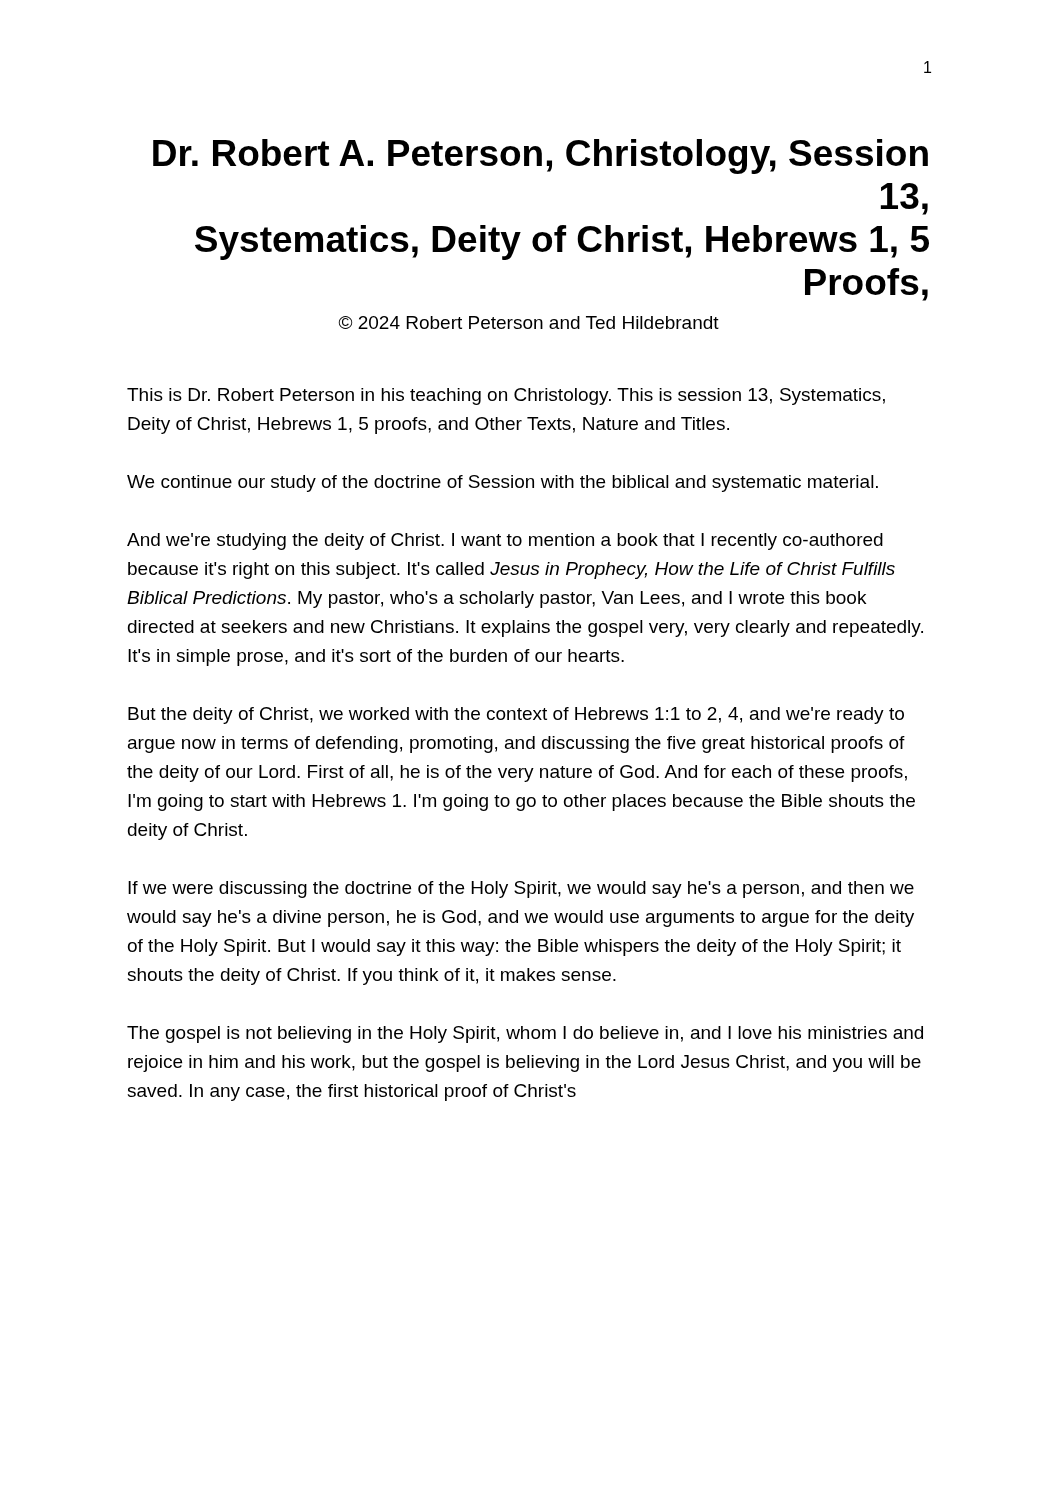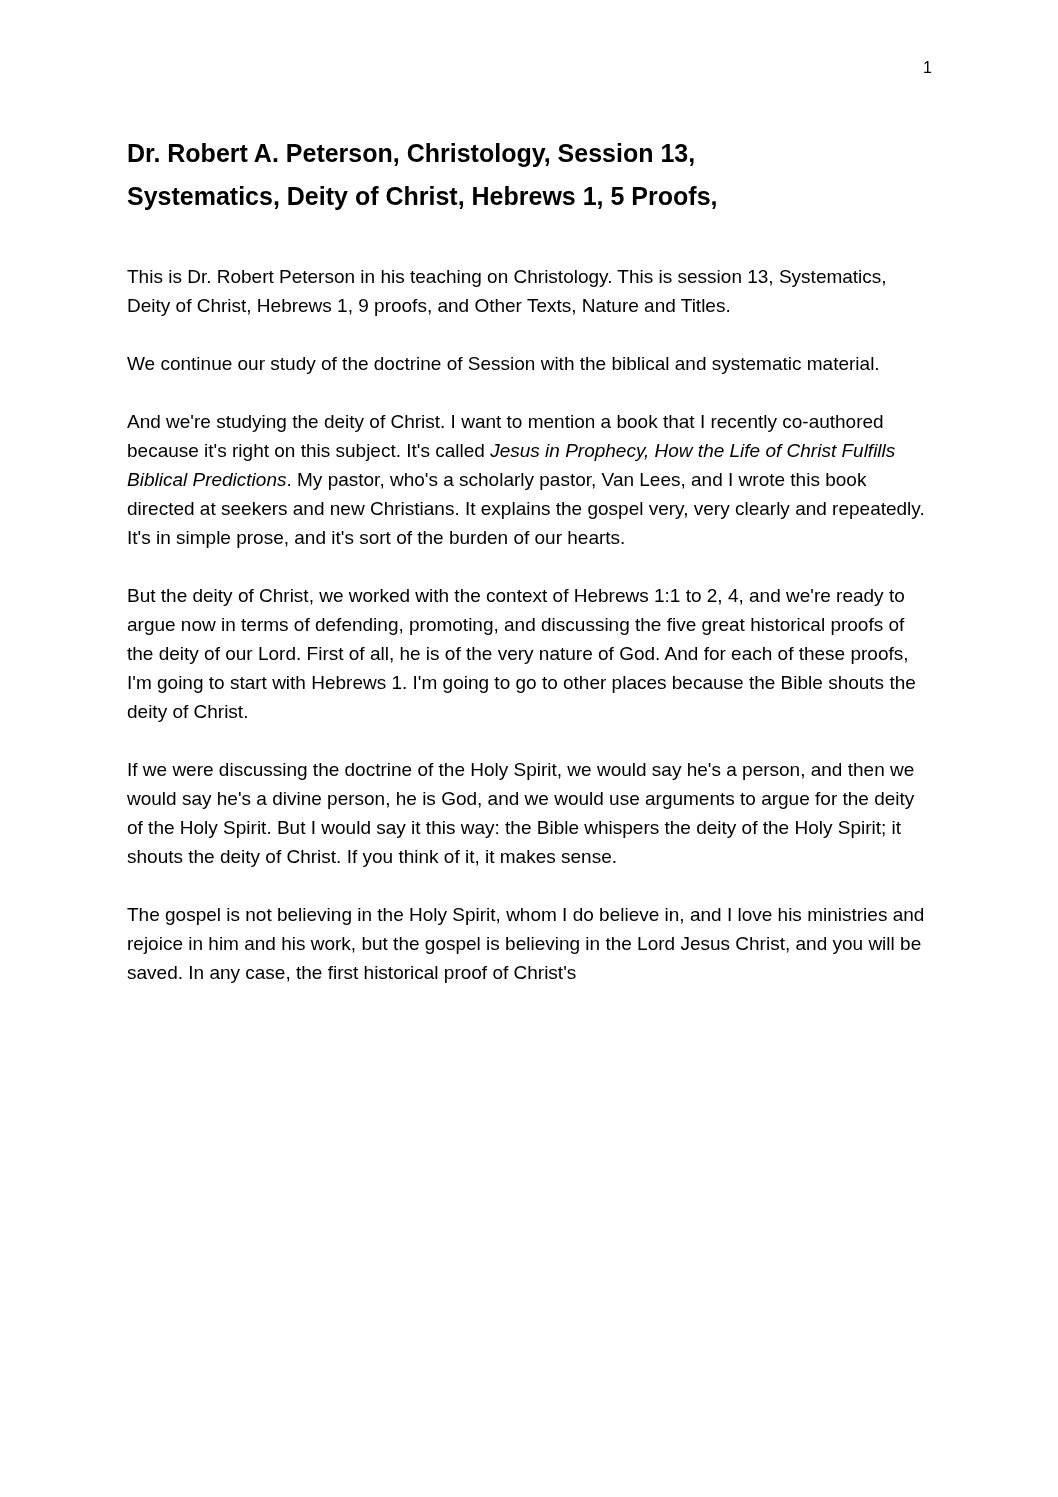--- a/index.html
+++ b/index.html
@@ -22,23 +22,23 @@
     position: absolute;
     top: 60px;
     right: 126px;
     font-size: 16px;
     line-height: 1;
   }
   .content {
     padding: 132px 128px 0 127px;
   }
   .doc-title {
-    text-align: left;
+    text-align: right;
     font-weight: bold;
-    font-size: 25px;
+    font-size: 37px;
     line-height: 43px;
   }
   .doc-copyright {
     text-align: center;
     font-size: 19px;
     line-height: 27px;
     margin-top: 5px;
   }
   .paragraphs {
     margin-top: 44px;
@@ -60,23 +60,24 @@
 
   <div class="page-number">1</div>
 
   <div class="content">
 
     <div class="doc-title">
       <div>Dr. Robert A. Peterson, Christology, Session 13,</div>
       <div>Systematics, Deity of Christ, Hebrews 1, 5 Proofs,</div>
     </div>
 
+    <div class="doc-copyright">© 2024 Robert Peterson and Ted Hildebrandt</div>
 
     <div class="paragraphs">
-        <p><span>This is Dr. Robert Peterson in his teaching on Christology. This is session 13, Systematics, Deity of Christ, Hebrews 1, 9 proofs, and Other Texts, Nature and Titles.</span></p>
+        <p><span>This is Dr. Robert Peterson in his teaching on Christology. This is session 13, Systematics, Deity of Christ, Hebrews 1, 5 proofs, and Other Texts, Nature and Titles.</span></p>
         <p><span>We continue our study of the doctrine of Session with the biblical and systematic material.</span></p>
         <p><span>And we're studying the deity of Christ. I want to mention a book that I recently co-authored because it's right on this subject. It's called </span><span class="italic">Jesus in Prophecy, How the Life of Christ Fulfills Biblical Predictions</span><span>. My pastor, who's a scholarly pastor, Van Lees, and I wrote this book directed at seekers and new Christians. It explains the gospel very, very clearly and repeatedly. It's in simple prose, and it's sort of the burden of our hearts.</span></p>
         <p><span>But the deity of Christ, we worked with the context of Hebrews 1:1 to 2, 4, and we're ready to argue now in terms of defending, promoting, and discussing the five great historical proofs of the deity of our Lord. First of all, he is of the very nature of God. And for each of these proofs, I'm going to start with Hebrews 1. I'm going to go to other places because the Bible shouts the deity of Christ.</span></p>
         <p><span>If we were discussing the doctrine of the Holy Spirit, we would say he's a person, and then we would say he's a divine person, he is God, and we would use arguments to argue for the deity of the Holy Spirit. But I would say it this way: the Bible whispers the deity of the Holy Spirit; it shouts the deity of Christ. If you think of it, it makes sense.</span></p>
         <p><span>The gospel is not believing in the Holy Spirit, whom I do believe in, and I love his ministries and rejoice in him and his work, but the gospel is believing in the Lord Jesus Christ, and you will be saved. In any case, the first historical proof of Christ's</span></p>
       </div>
 
   </div>
 
 </div>

